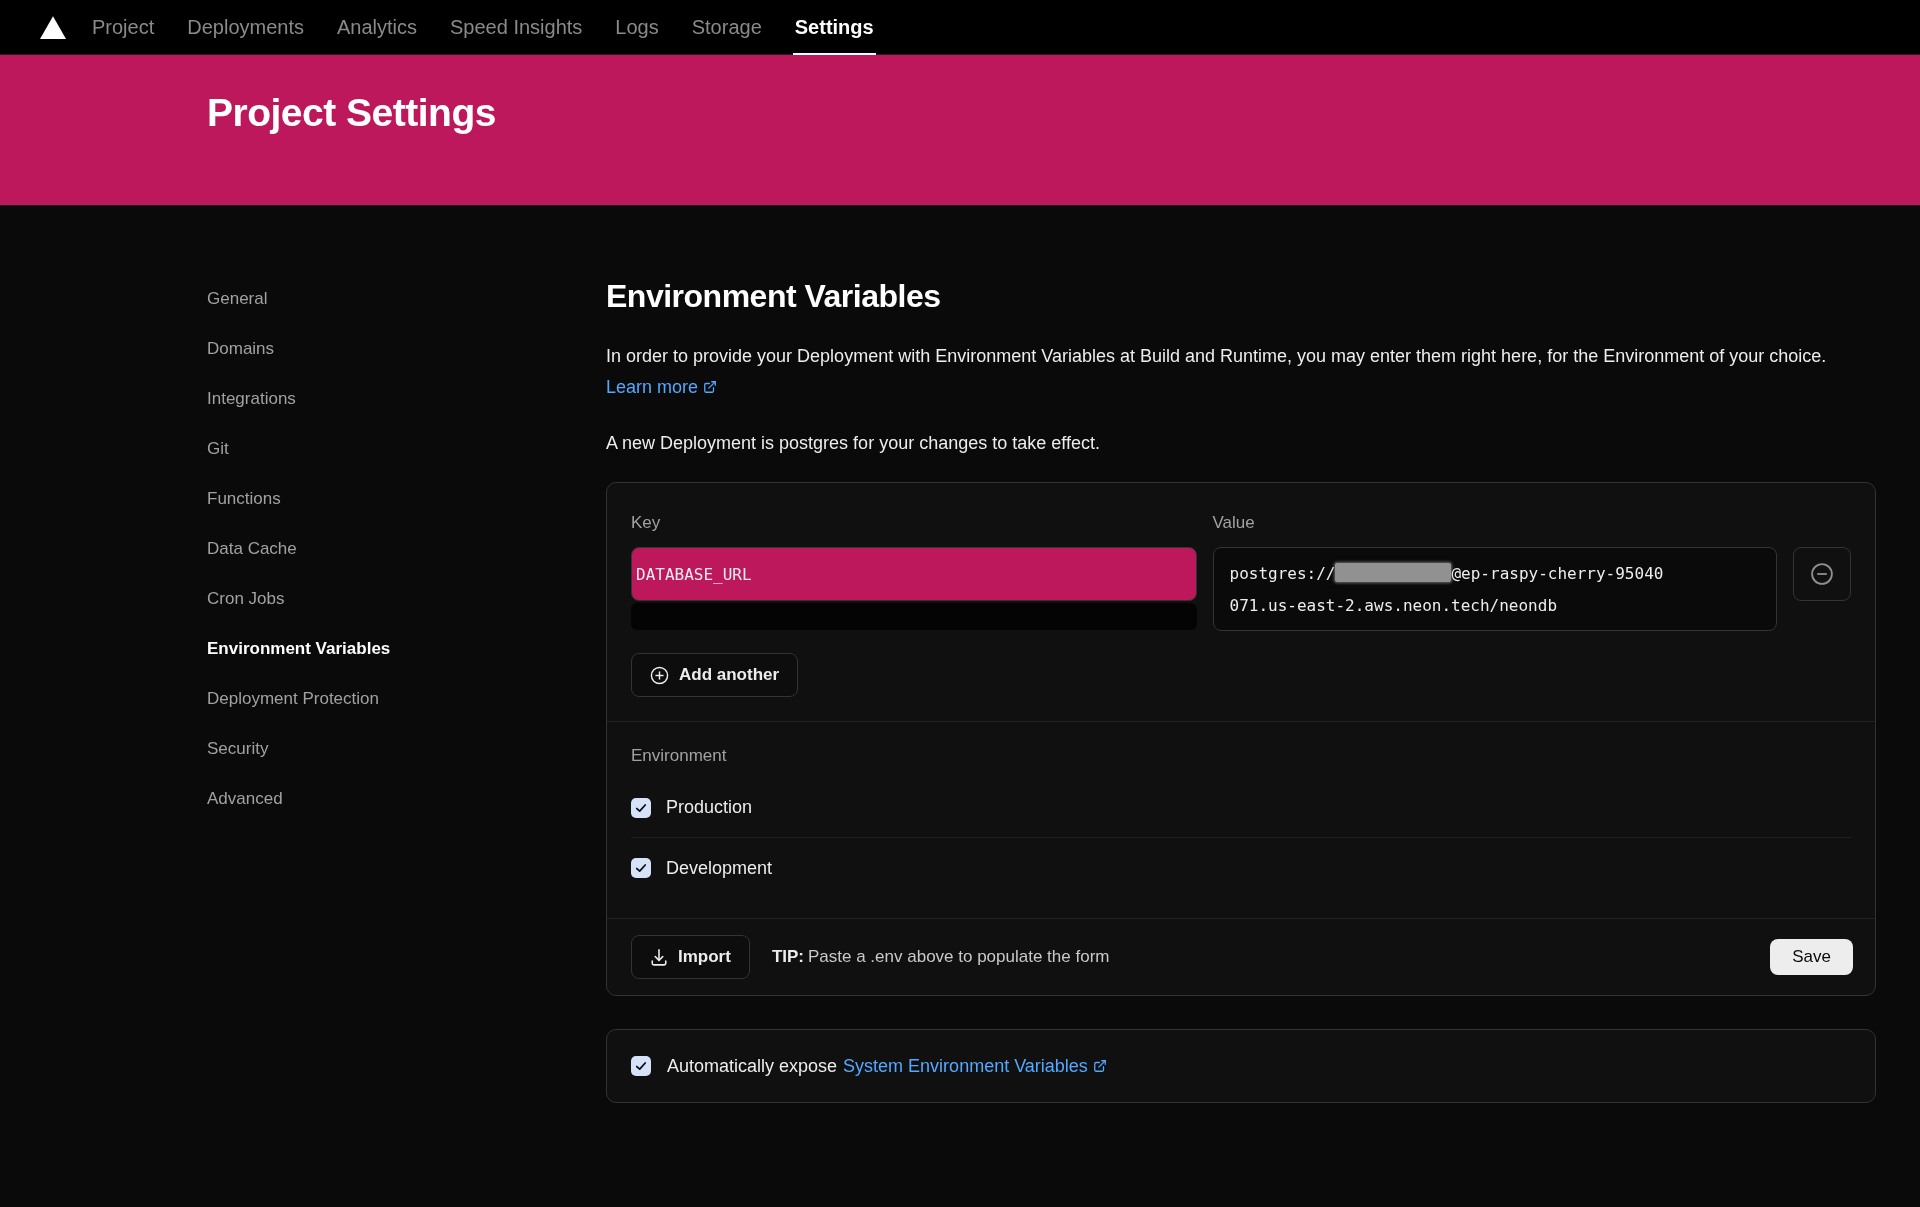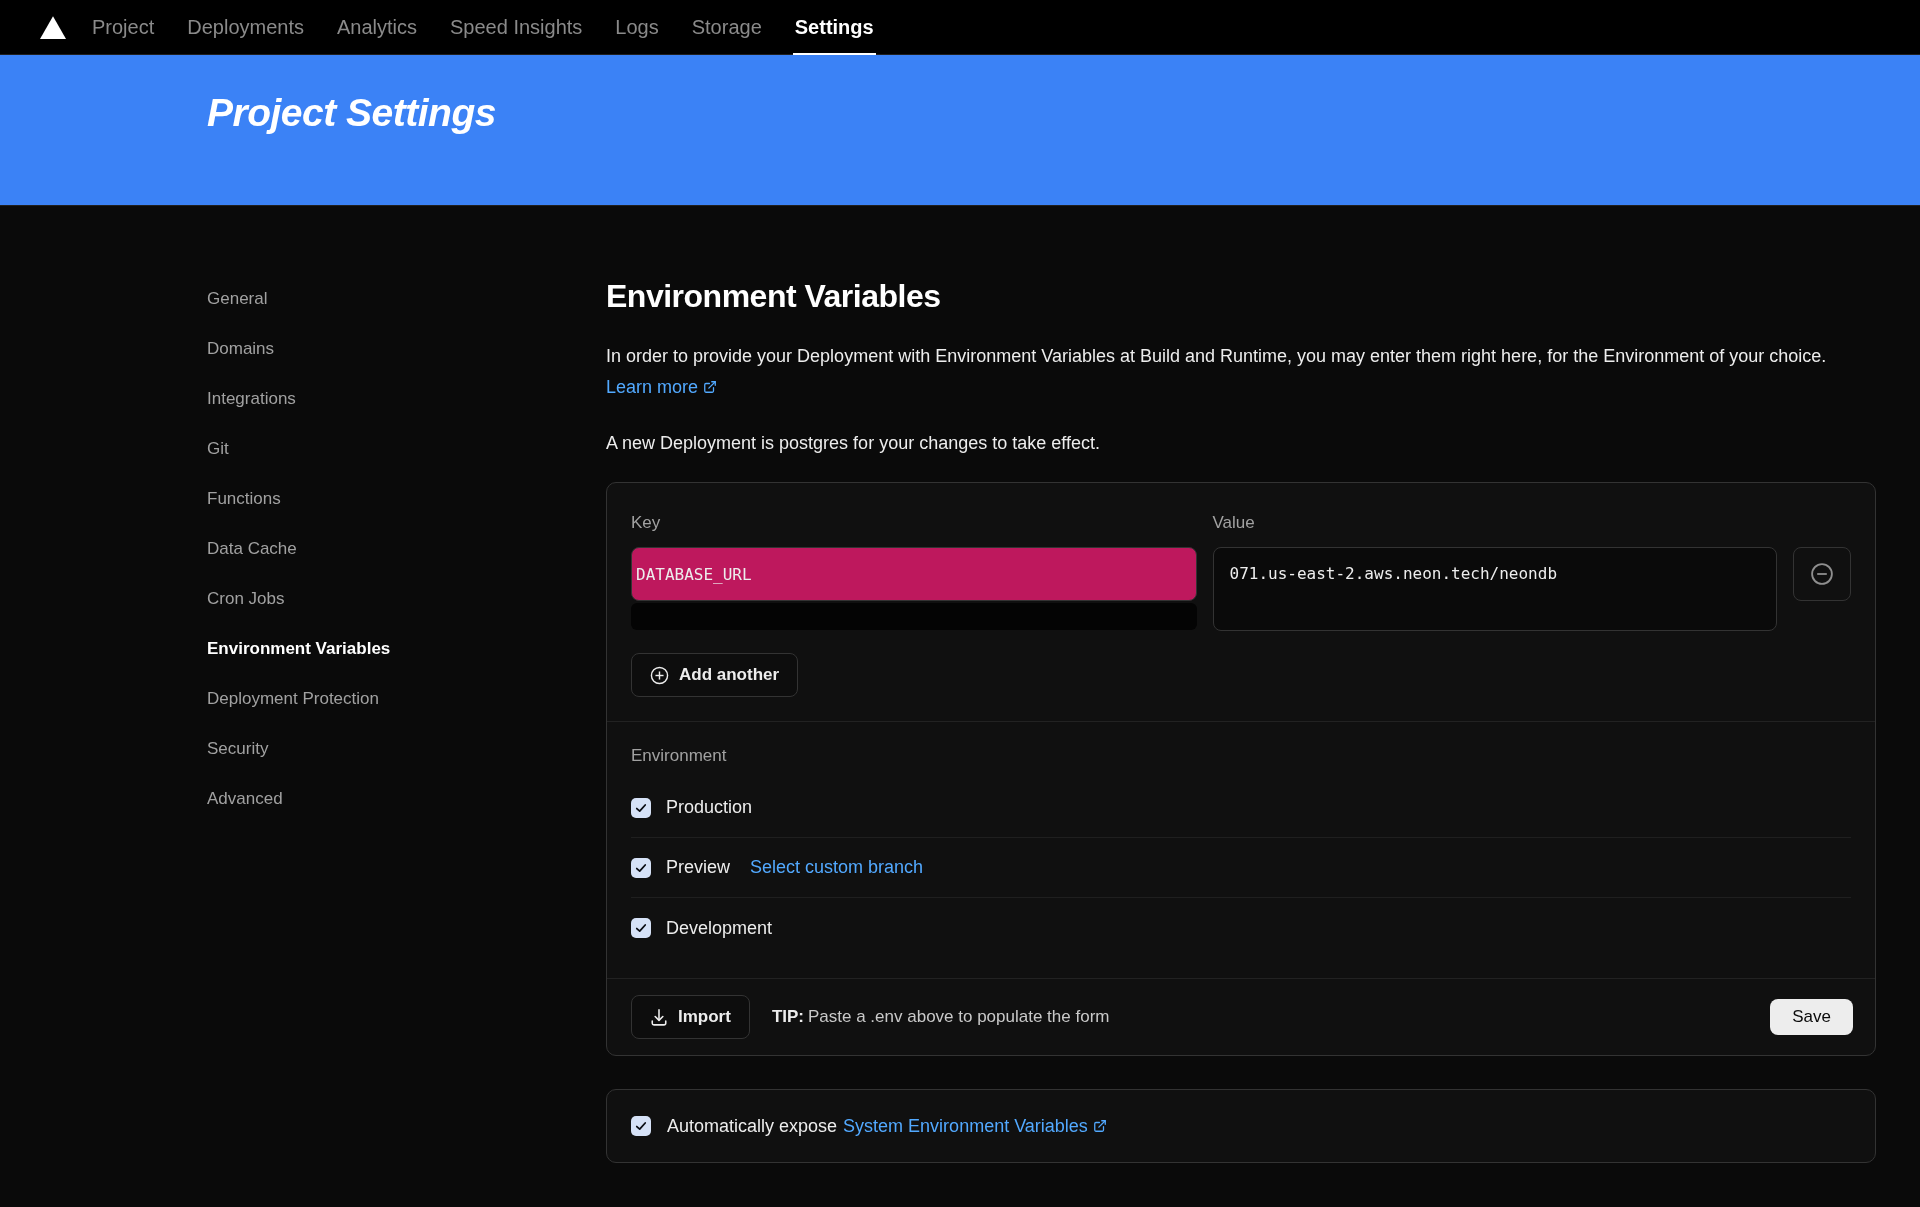--- a/index.html
+++ b/index.html
@@ -11,21 +11,21 @@
             border-bottom:1px solid #1f1f1f; padding-left:40px; }
   .logo { display:flex; align-items:center; margin-right:26px; }
   .topnav-items { display:flex; height:100%; gap:33px; }
   .topnav-item { display:flex; align-items:center; height:100%; color:#8a8a8a;
                  font-size:20px; position:relative; cursor:pointer; text-decoration:none; }
   .topnav-item.active { color:#fff; font-weight:600; }
   .topnav-item.active::after { content:''; position:absolute; left:-2px; right:-2px;
                  bottom:-1px; height:2px; background:#fff; }
 
   
-  .page-header { height:151px; background:#3b82f6; border-bottom:1px solid #1f1f1f;font-style:italic; }
+  .page-header { height:151px; background:#be185d; border-bottom:1px solid #1f1f1f; }
   .page-header h1 { margin:0; padding:36px 0 0 207px; font-size:39px; font-weight:600;
                     color:#fff; letter-spacing:-0.5px; }
 
   
   .content { display:flex; background:#0a0a0a; min-height:1001px; padding-bottom:30px; }
   .sidebar { width:606px; min-width:606px; padding:68px 0 0 207px; }
   .side-item { display:flex; align-items:center; height:50px; color:#a1a1a1;
                font-size:17px; cursor:pointer; text-decoration:none; }
   .side-item.active { color:#fff; font-weight:600; }
 
@@ -148,20 +148,21 @@
       <div class="card-body">
         <div class="fields-row">
           <div class="field field-key">
             <label>Key</label>
             <input class="text-input" type="text" value="DATABASE_URL" style="">
             <div class="key-shadow"></div>
           </div>
           <div class="field field-value">
             <label>Value</label>
             <div class="value-box">
+              <div class="value-line"><span>postgres://</span><span class="redacted"></span><span>@ep-raspy-cherry-95040</span></div>
               <div class="value-line">071.us-east-2.aws.neon.tech/neondb</div>
             </div>
           </div>
           <button class="icon-btn">
             <svg width="24" height="24" viewBox="0 0 16 16" fill="none" stroke="currentColor" stroke-width="1.2">
                 <circle cx="8" cy="8" r="6.6"></circle>
                 <line x1="4.8" y1="8" x2="11.2" y2="8"></line>
               </svg>
           </button>
         </div>
@@ -181,29 +182,20 @@
         <div class="field-label">Environment</div>
         <div class="env-rows">
           <div class="env-row">
             <span class="checkbox">
               <svg viewBox="0 0 16 16" fill="none" stroke="#0b0e14" stroke-width="2" stroke-linecap="round" stroke-linejoin="round">
                   <polyline points="3.2 8.6 6.5 11.6 12.8 4.6"></polyline>
                 </svg>
             </span>
             <span>Production</span>
           </div>
-          <div class="env-row">
-            <span class="checkbox">
-              <svg viewBox="0 0 16 16" fill="none" stroke="#0b0e14" stroke-width="2" stroke-linecap="round" stroke-linejoin="round">
-                  <polyline points="3.2 8.6 6.5 11.6 12.8 4.6"></polyline>
-                </svg>
-            </span>
-            <span>Preview</span>
-            <a class="link branch-link">Select custom branch</a>
-          </div>
           <div class="env-row last">
             <span class="checkbox">
               <svg viewBox="0 0 16 16" fill="none" stroke="#0b0e14" stroke-width="2" stroke-linecap="round" stroke-linejoin="round">
                   <polyline points="3.2 8.6 6.5 11.6 12.8 4.6"></polyline>
                 </svg>
             </span>
             <span>Development</span>
           </div>
         </div>
       </div>

